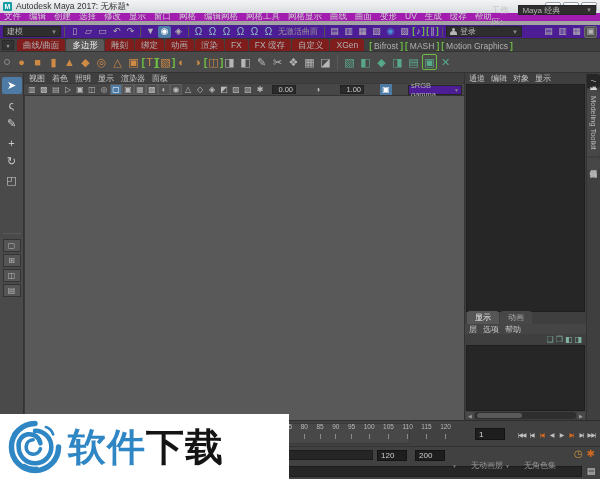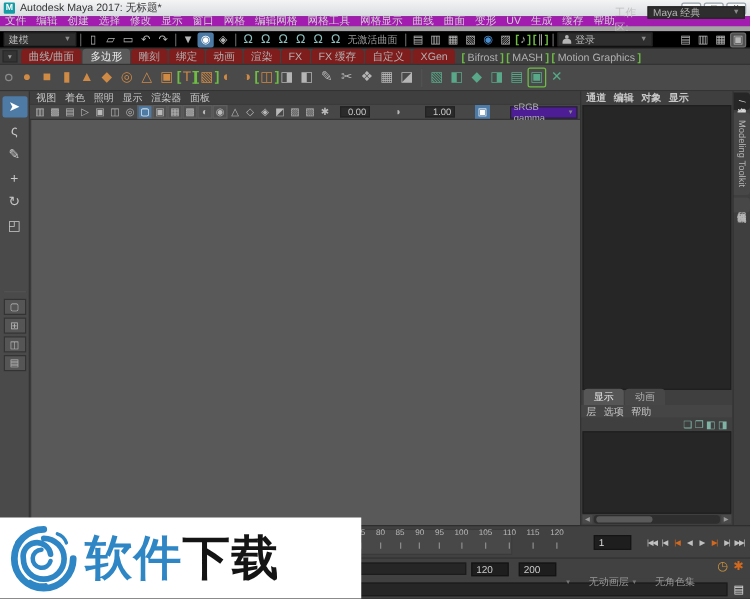--- a/index.html
+++ b/index.html
@@ -24,21 +24,21 @@
              padding:0 4px; border-bottom:4px solid #a3a3a3; }
   .menubar .menus { display:flex; gap:8px; }
   .menu-item { color:#cfcfcf; font-size:8.5px; white-space:nowrap; cursor:default; }
   .workspace { margin-left:auto; display:flex; align-items:flex-start; gap:3px; }
   .ws-label { font-size:8.5px; color:#c0c0c0; }
   .ws-select { width:90px; height:10px; background:#2e2e2e; border:1px solid #252525; color:#b8b8b8;
                font-size:8px; display:flex; align-items:center; padding:0 3px; }
   .ws-select .arrow { margin-left:auto; font-size:6px; color:#8a8a8a; }
 
   
-  .statusline { height:14px; flex:0 0 14px; background:#000000; display:flex; align-items:center;
+  .statusline { height:14px; flex:0 0 14px; background:#4c1d95; display:flex; align-items:center;
                 padding:0 3px; border-bottom:1px solid #343434; }
   .menuset-select { width:58px; height:11px; background:#2e2e2e; border:1px solid #252525; color:#b8b8b8;
                     font-size:8px; display:flex; align-items:center; padding:0 3px; }
   .menuset-select .arrow { margin-left:auto; font-size:6px; color:#8a8a8a; }
   .vdiv { width:1px; height:10px; background:#2e2e2e; border-right:1px solid #555; margin:0 3px; flex:0 0 auto; }
   .icon-group { display:flex; align-items:center; gap:1px; }
   .ico { display:inline-flex; align-items:center; justify-content:center; width:13px; height:12px;
          font-size:9px; color:#b5b5b5; line-height:1; }
   .ico.active { background:#4d7ba5; color:#fff; border-radius:2px; }
   .ico.snap { color:#8fc1bf; font-size:10px; }
@@ -113,21 +113,21 @@
               font-size:7.5px; display:flex; align-items:center; justify-content:flex-end; padding:0 2px; }
   .pt-select { width:54px; height:10px; background:#4c1d95; border:1px solid #252525; color:#b0b0b0;
                font-size:7.5px; display:flex; align-items:center; padding:0 2px; }
   .pt-select .arrow { margin-left:auto; font-size:5px; color:#888; }
   .viewport-canvas { flex:1 1 auto; background:#595959; border-left:1px solid #3a3a3a; }
 
   
   .sidebar { width:122px; flex:0 0 122px; background:#3f3f3f; border-left:1px solid #333;
              display:flex; flex-direction:column; }
   .cb-menus { height:11px; flex:0 0 11px; display:flex; gap:6px; align-items:center; padding:0 4px; }
-  .cb-menu-item { font-size:8px; color:#c8c8c8;font-weight:bold; }
+  .cb-menu-item { font-size:8px; color:#c8c8c8; }
   .cb-area { height:228px; flex:0 0 228px; margin:0 1px; background:#262626; border:1px solid #1f1f1f; }
   .layer-editor { flex:1 1 auto; display:flex; flex-direction:column; }
   .layer-tabs { height:12px; flex:0 0 12px; display:flex; gap:1px; align-items:flex-end; padding:2px 2px 0; }
   .layer-tab { padding:1px 8px; font-size:8px; color:#b0b0b0; background:#474747; border-radius:3px 3px 0 0; }
   .layer-tab.active { background:#565656; color:#eee; }
   .layer-menus { height:10px; flex:0 0 10px; display:flex; gap:6px; align-items:center; padding:0 4px;
                  background:#454545; }
   .layer-menu-item { font-size:8px; color:#c8c8c8; }
   .layer-icon-row { height:11px; flex:0 0 11px; display:flex; justify-content:flex-end; gap:2px;
                     align-items:center; padding:0 4px; }

